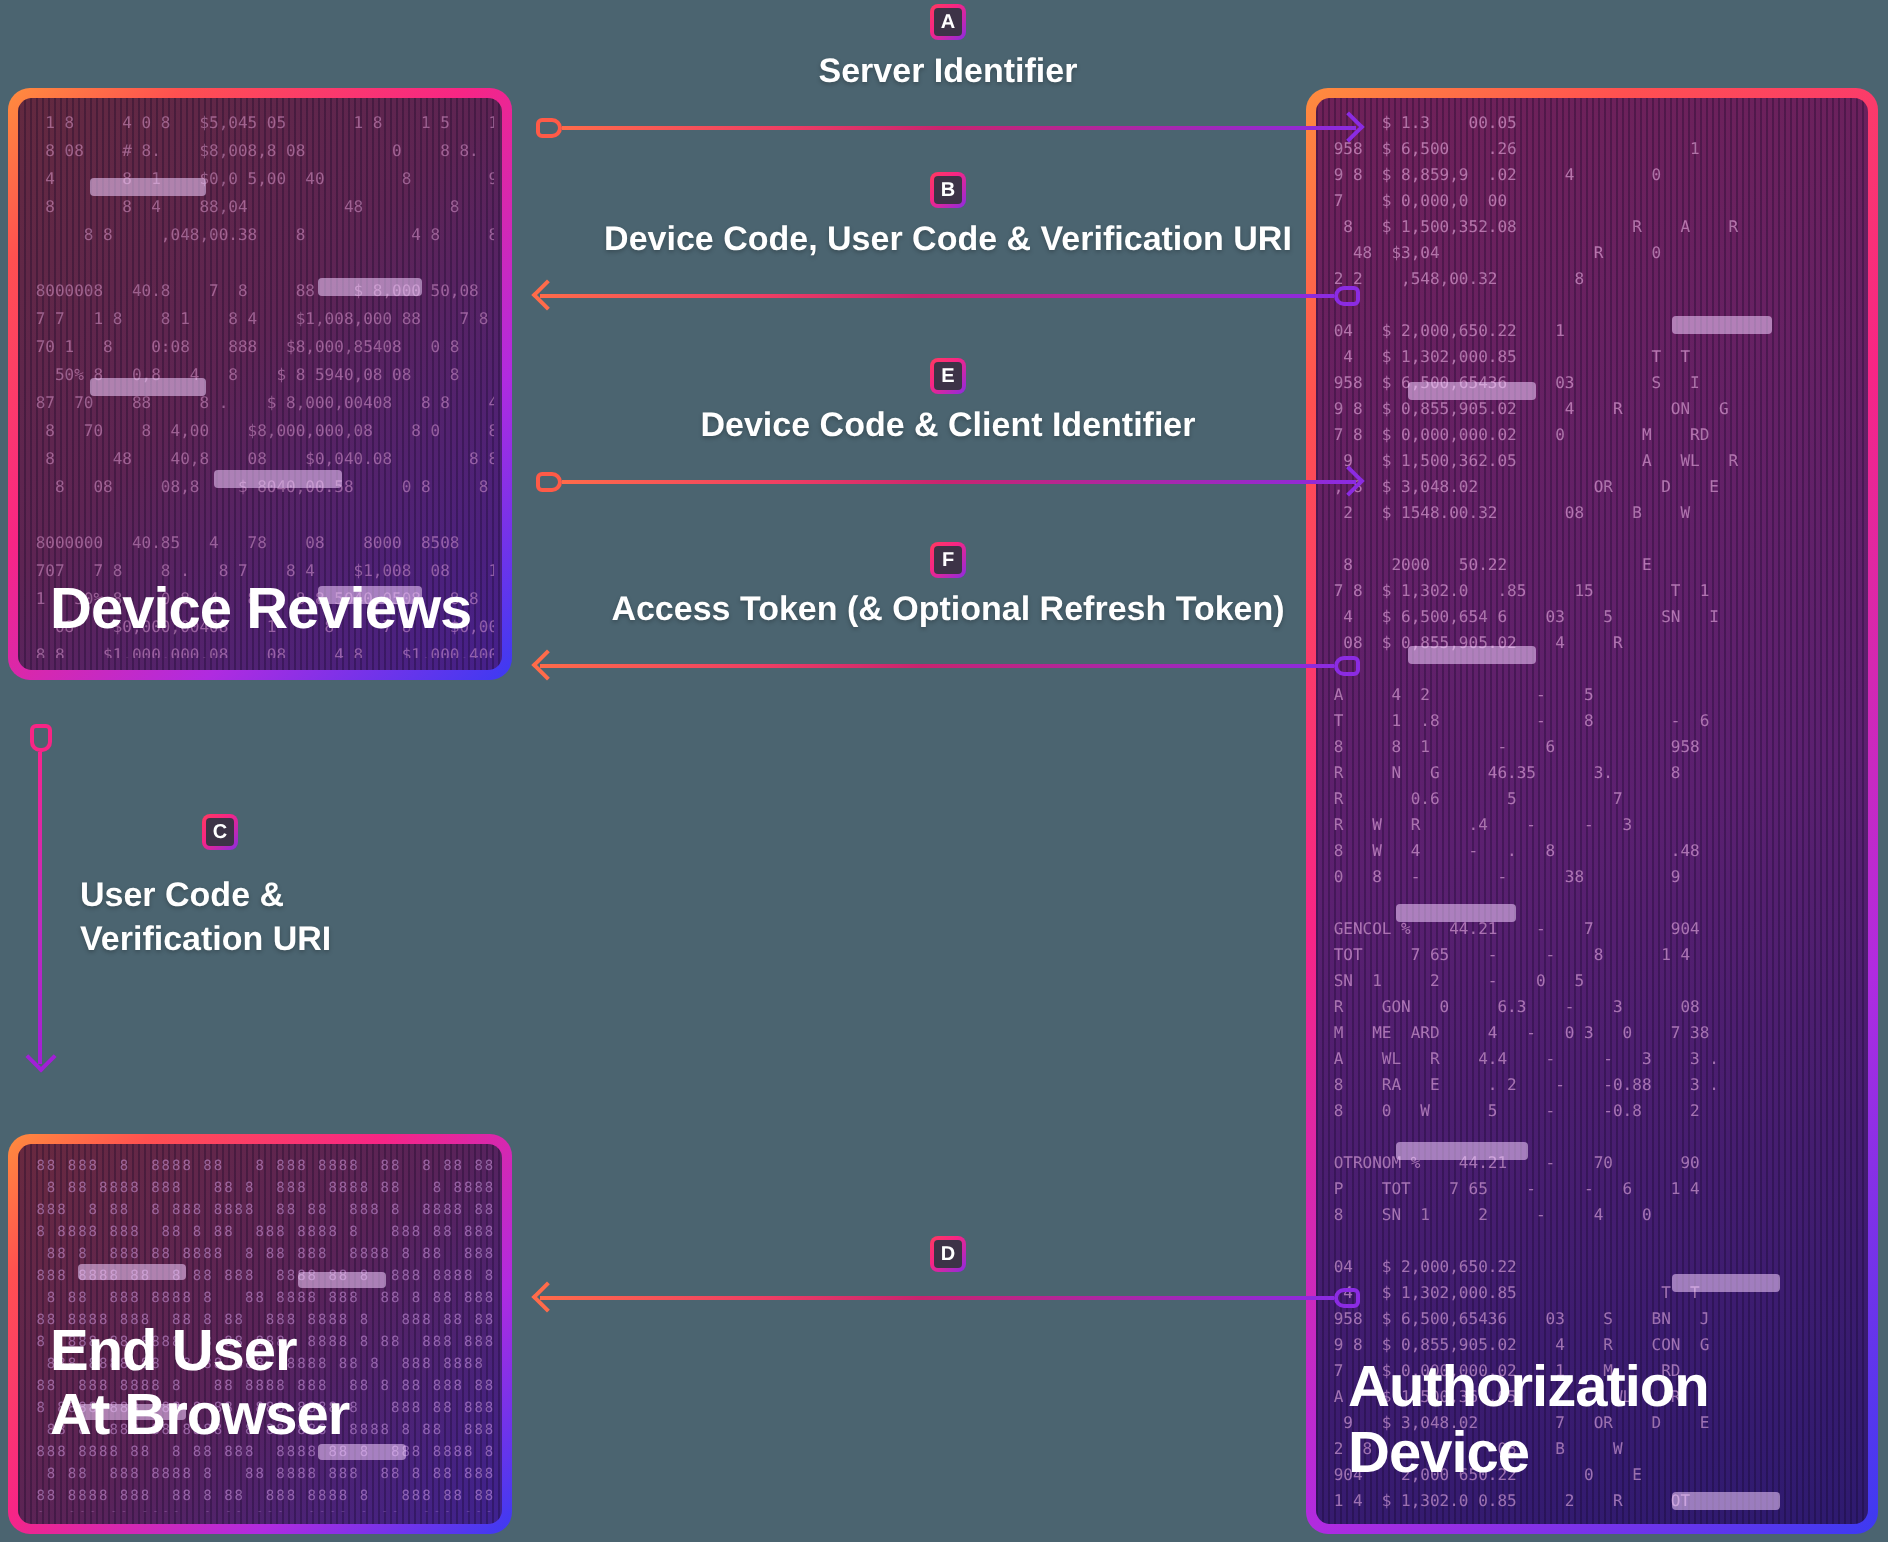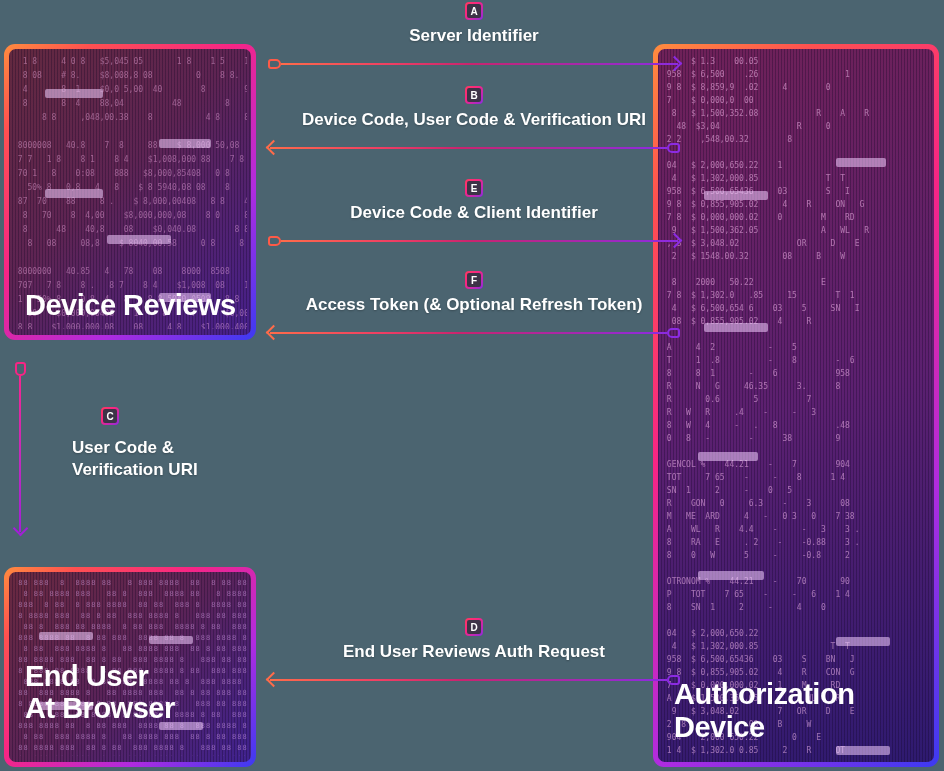--- a/index.html
+++ b/index.html
@@ -49,21 +49,21 @@
 
   
   .flow-c-arrow{position:absolute;left:12px;top:362px;height:172px;width:16px;
        display:flex;flex-direction:column;align-items:center;z-index:4;}
   .tail-v{box-sizing:border-box;width:11px;height:14px;border:2px solid #f72585;border-radius:3px 3px 5px 5px;flex:0 0 auto;}
   .line-v{width:2px;flex:1;background:linear-gradient(180deg,#f7258e 0%,#c02bbf 55%,#a21fd6 100%);}
   .head-v{width:9px;height:9px;border-right:2px solid #a21fd6;border-bottom:2px solid #a21fd6;
        transform:rotate(45deg);margin-top:-9px;flex:0 0 auto;}
   .c-badge{position:absolute;left:101px;top:407px;z-index:4;}
   .c-label{position:absolute;left:40px;top:437px;color:#fff;font-size:17px;font-weight:bold;
-       line-height:22px;z-index:4;text-shadow:0 1px 2px rgba(0,0,0,0.25);margin-left:32px;}
+       line-height:22px;z-index:4;text-shadow:0 1px 2px rgba(0,0,0,0.25);}
 </style>
 </head>
 <body>
 
 <div class="canvas">
 
   <div class="box device" style="left:4px;top:44px;width:252px;height:296px;">
     <div class="box-inner">
       <div class="ticker"><div>  1 8     4 0 8   $5,045 05       1 8    1 5    100    8 8    5 8</div><div>  8 08    # 8.    $8,008,8 08         0    8 8.   8 0,85     $1,005</div><div>  4       8  1    $0,0 5,00  40        8        9 4      5 1   $ 8,0 5</div><div>  8       8  4    88,04          48         8    0 8     4 8    8 40 8</div><div>      8 8     ,048,00.38    8           4 8     8 8     ,048</div><div> </div><div> 8000008   40.8    7  8     88    $ 8,000 50,08   8000008   44.8</div><div> 7 7   1 8    8 1    8 4    $1,008,000 88    7 8    1 7    $1,858,08</div><div> 70 1   8    0:08    888   $8,000,85408   0 8    8 1    8 78    800</div><div>   50% 8   0,8   4   8    $ 8 5940,08 08    8     00 1   90 78  $8,880</div><div> 87  70    88     8 .    $ 8,000,00408   8 8    48 8    87 1   $8,088</div><div>  8   70    8  4,00    $8,000,000,08    8 0     8 .    4 8   $ 8,088</div><div>  8      48    40,8    08    $0,040.08        8 8     . 8     80,040</div><div>   8   08     08,8    $ 8040,00.58     0 8     8     , 8    $ 8948,00</div><div> </div><div> 8000000   40.85   4   78    08    8000  8508    8000000    45.8</div><div> 707   7 8    8 .   8 7    8 4    $1,008  08    101    7 8   $1,040,0</div><div> 1   50% 8    0,8  4   8    8,8 5040,0508   8 8    50% 1    88 78</div><div>   08    $0,000,00408    1     8     7 8    $0,000,000.08    8   4 8</div><div> 8 8    $1,000,000.08    08     4 8    $1,000,400.08     0    0 8 8</div></div>
       <div class="pill" style="left:36px;top:40px;width:58px;"></div>
@@ -135,21 +135,20 @@
     <div class="flow-label">Access Token (&amp; Optional Refresh Token)</div>
     <div class="arrow">
       <span class="head left"></span>
       <span class="line"></span>
       <span class="tail purple"></span>
     </div>
   </div>
 
   <div class="flow" style="top:618px;">
     <div class="badge">D</div>
-    <div class="flow-label">End User Reviews Auth Request</div>
     <div class="arrow">
       <span class="head left"></span>
       <span class="line"></span>
       <span class="tail purple"></span>
     </div>
   </div>
 
   <div class="flow-c-arrow">
     <span class="tail-v"></span>
     <span class="line-v"></span>

